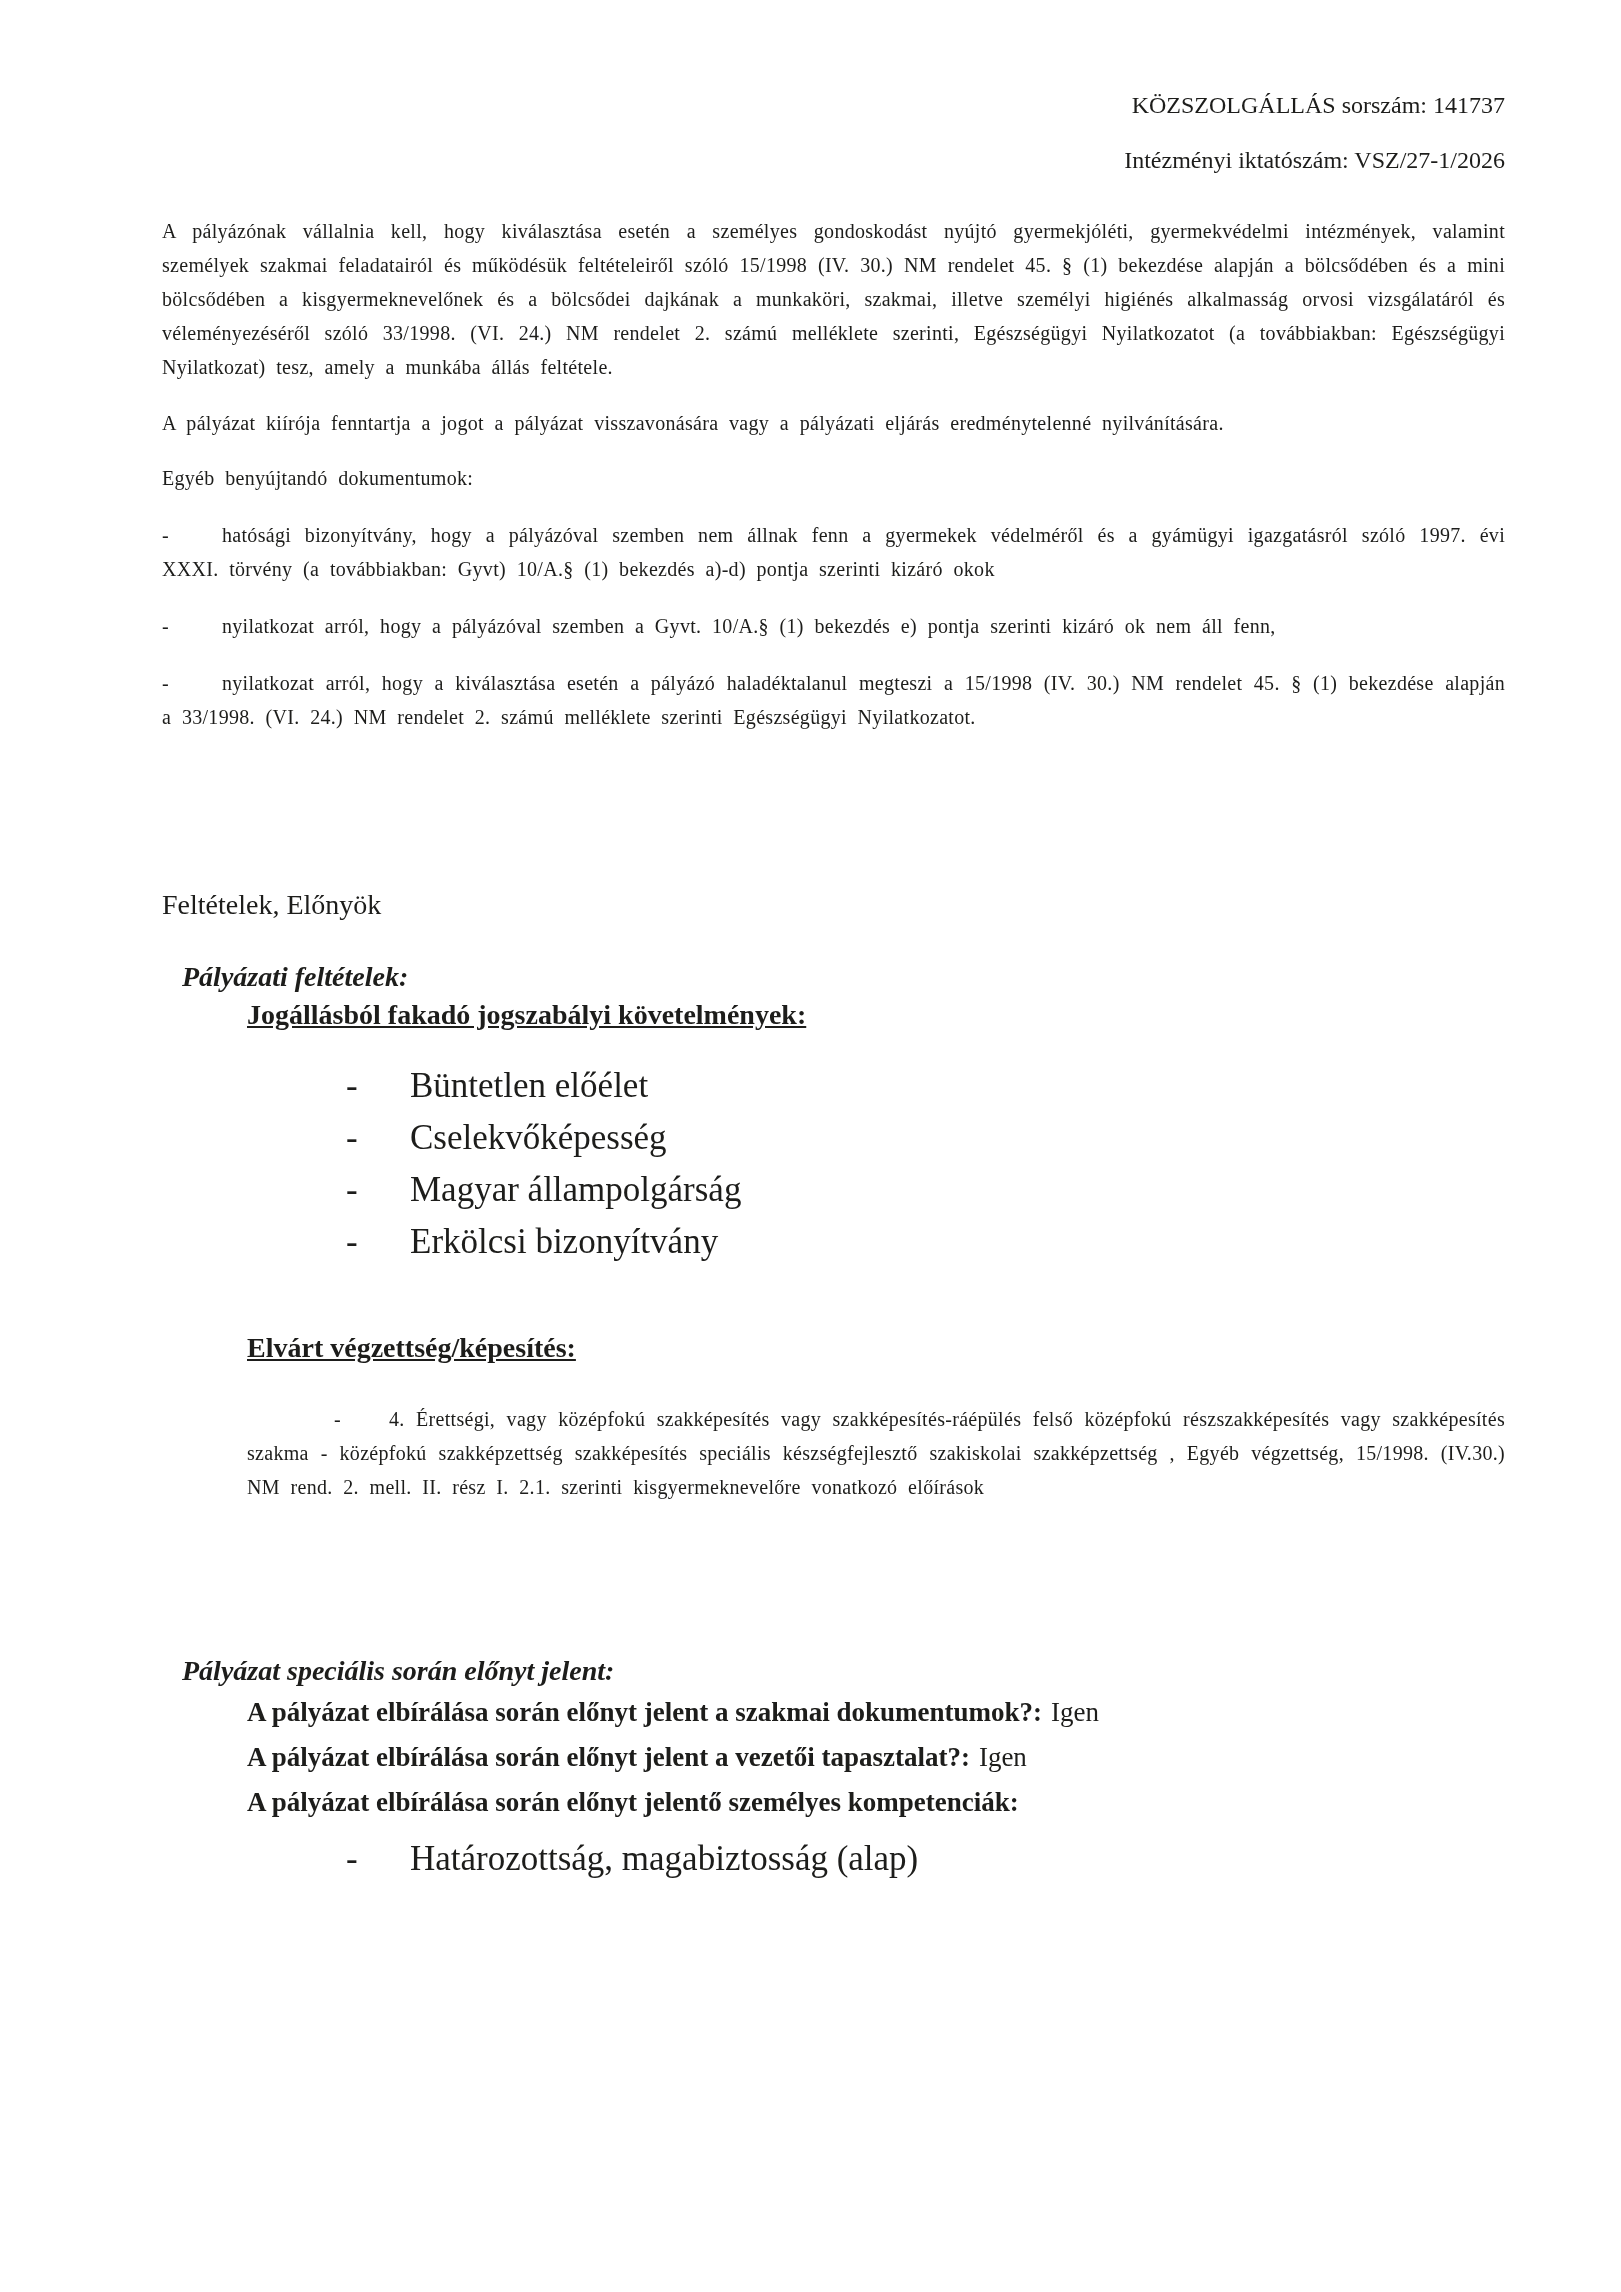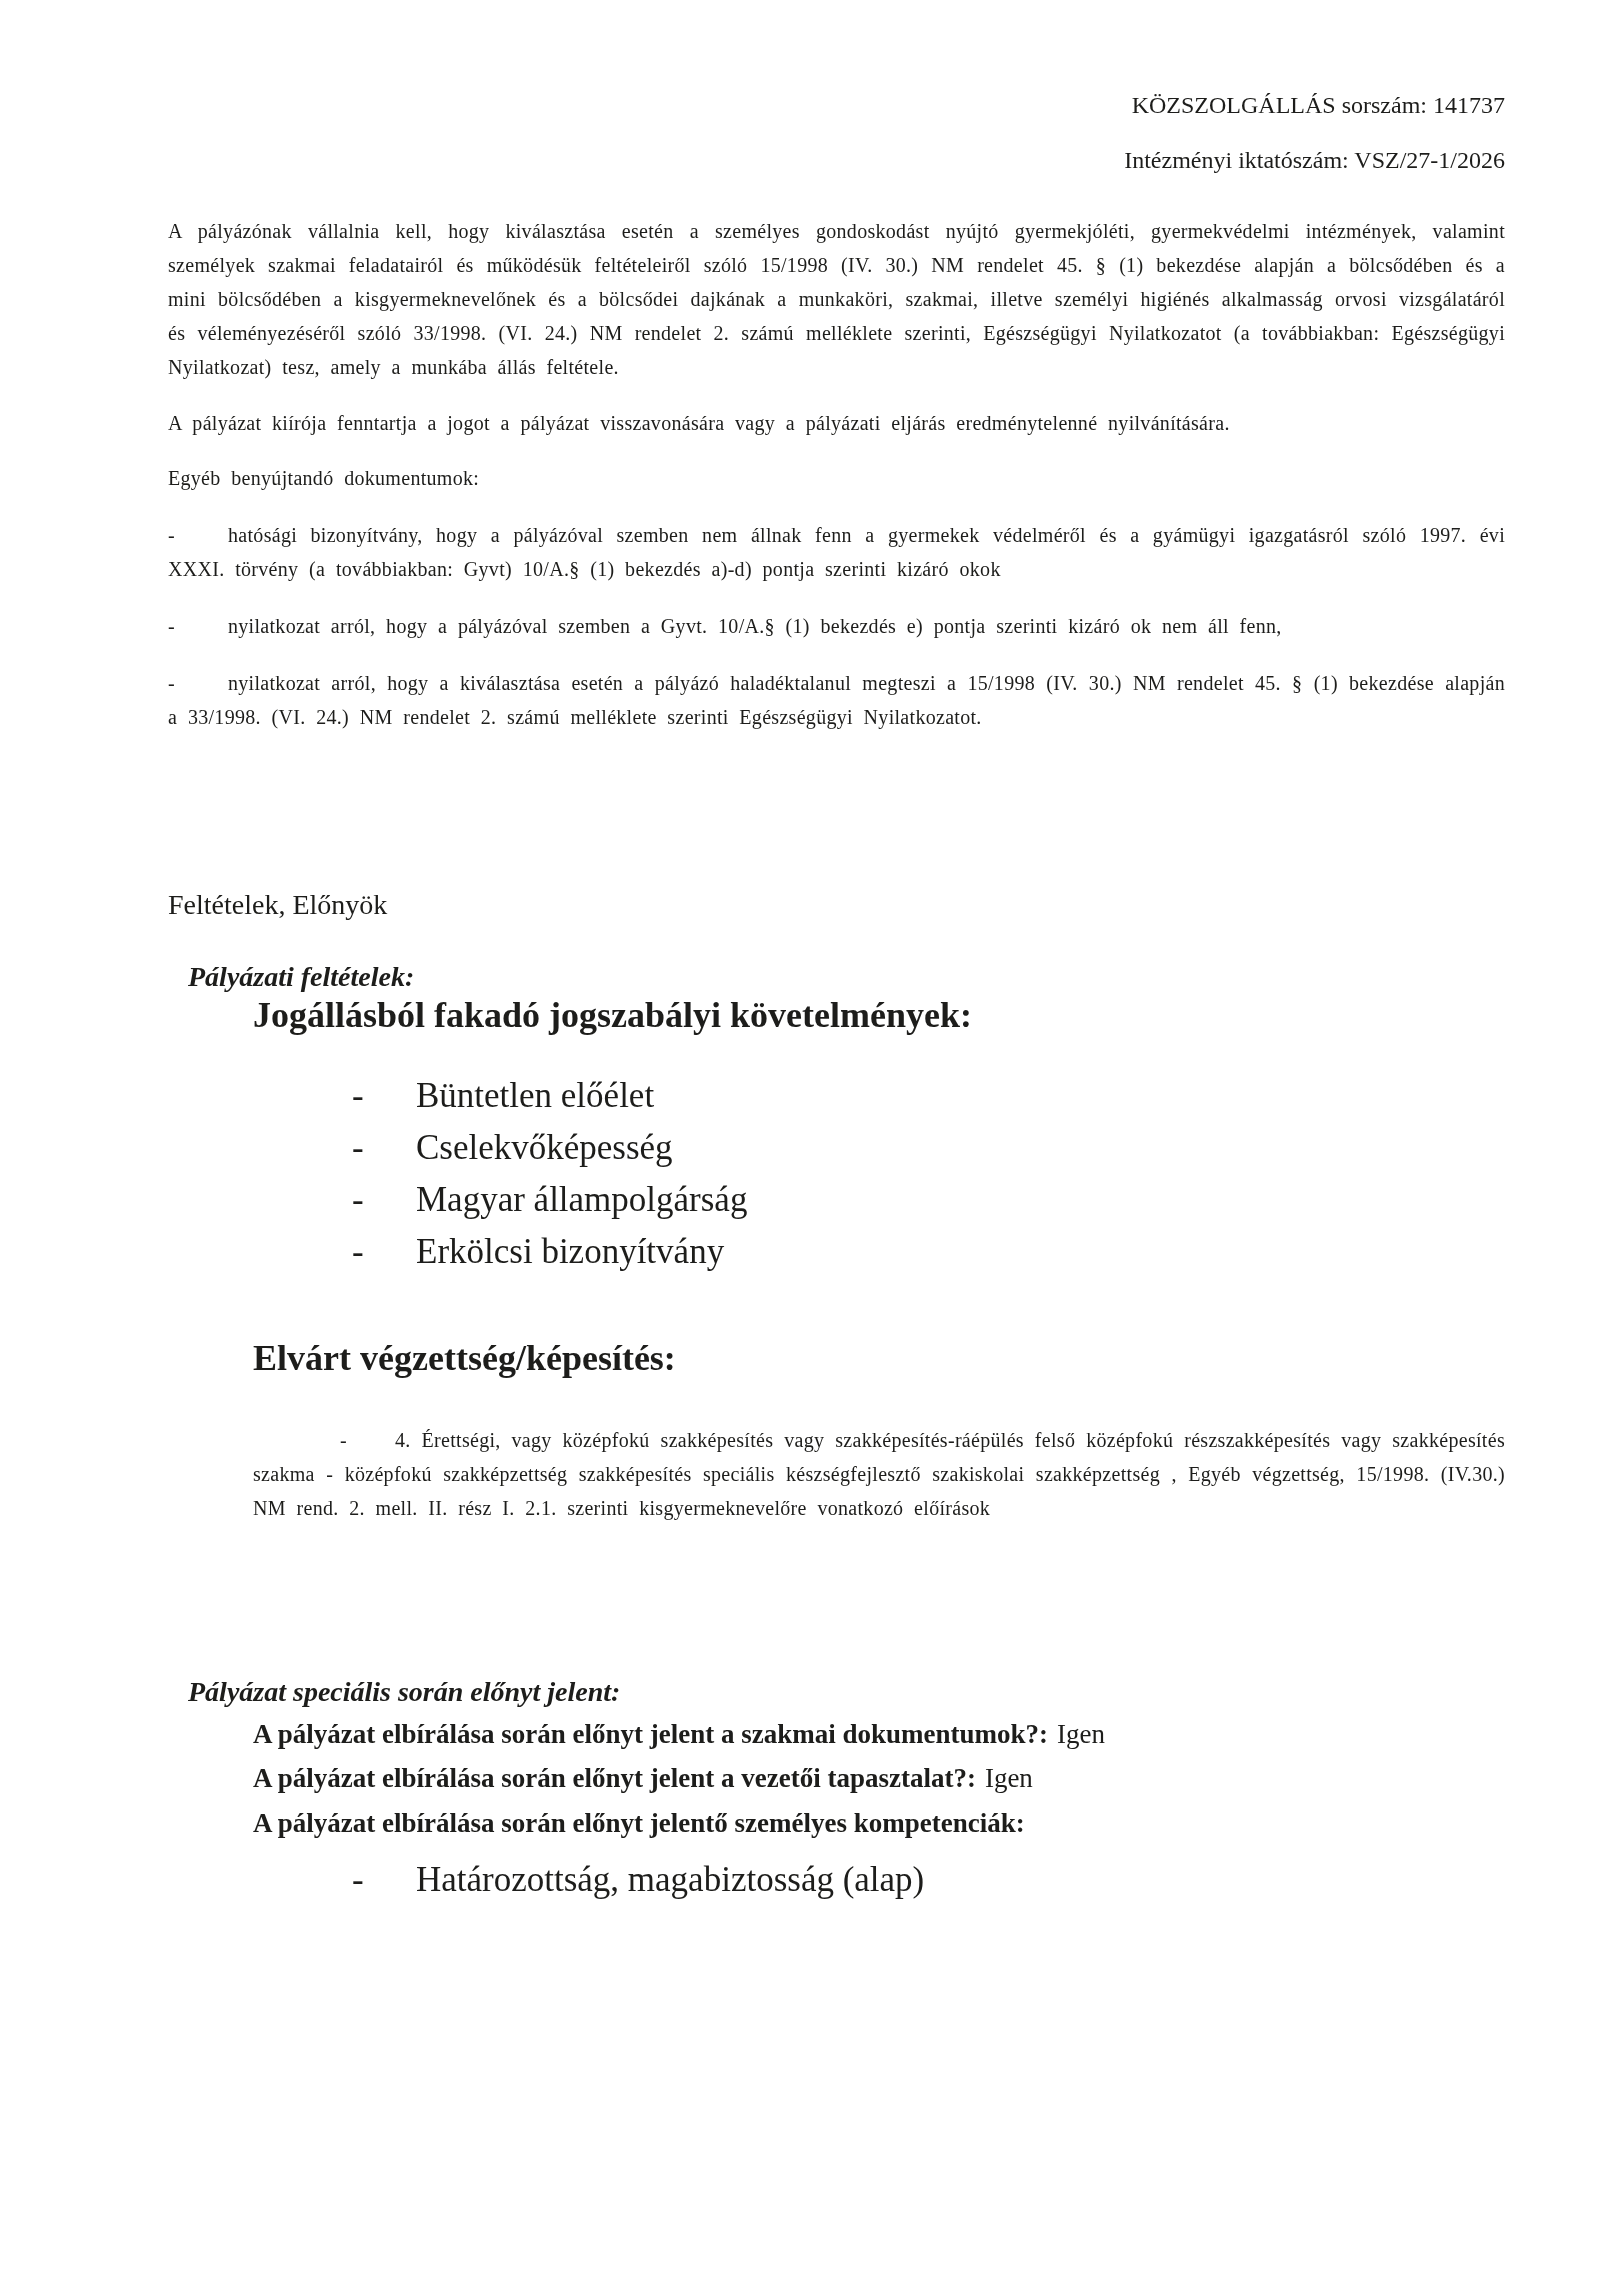--- a/index.html
+++ b/index.html
@@ -11,21 +11,21 @@
     position: relative;
     width: 1621px;
     height: 2293px;
     background: #ffffff;
     color: #1d1d1b;
     font-family: "Liberation Serif", "DejaVu Serif", serif;
     overflow: hidden;
   }
   .content {
     position: absolute;
-    left: 168px;
+    left: 162px;
     right: 116px;
     top: 0;
   }
   
   .header {
     padding-top: 90px;
     text-align: right;
     font-size: 24px;
     line-height: 30px;
   }
@@ -60,23 +60,24 @@
   .sub-title {
     margin: 38px 0 0 20px;
     font-size: 28px;
     line-height: 34px;
     font-weight: bold;
     font-style: italic;
   }
   .ind2 { margin-left: 85px; }
   .bold-head {
     margin-top: 3.6px;
-    font-size: 36px;
+    font-size: 28px;
     line-height: 34px;
     font-weight: bold;
+    text-decoration: underline;
   }
   .list-item {
     margin: 18px 0 0 184px;
     font-size: 35px;
     line-height: 34px;
   }
   .list-item.first { margin-top: 16px; }
   .li-dash {
     display: inline-block;
     width: 64px;

